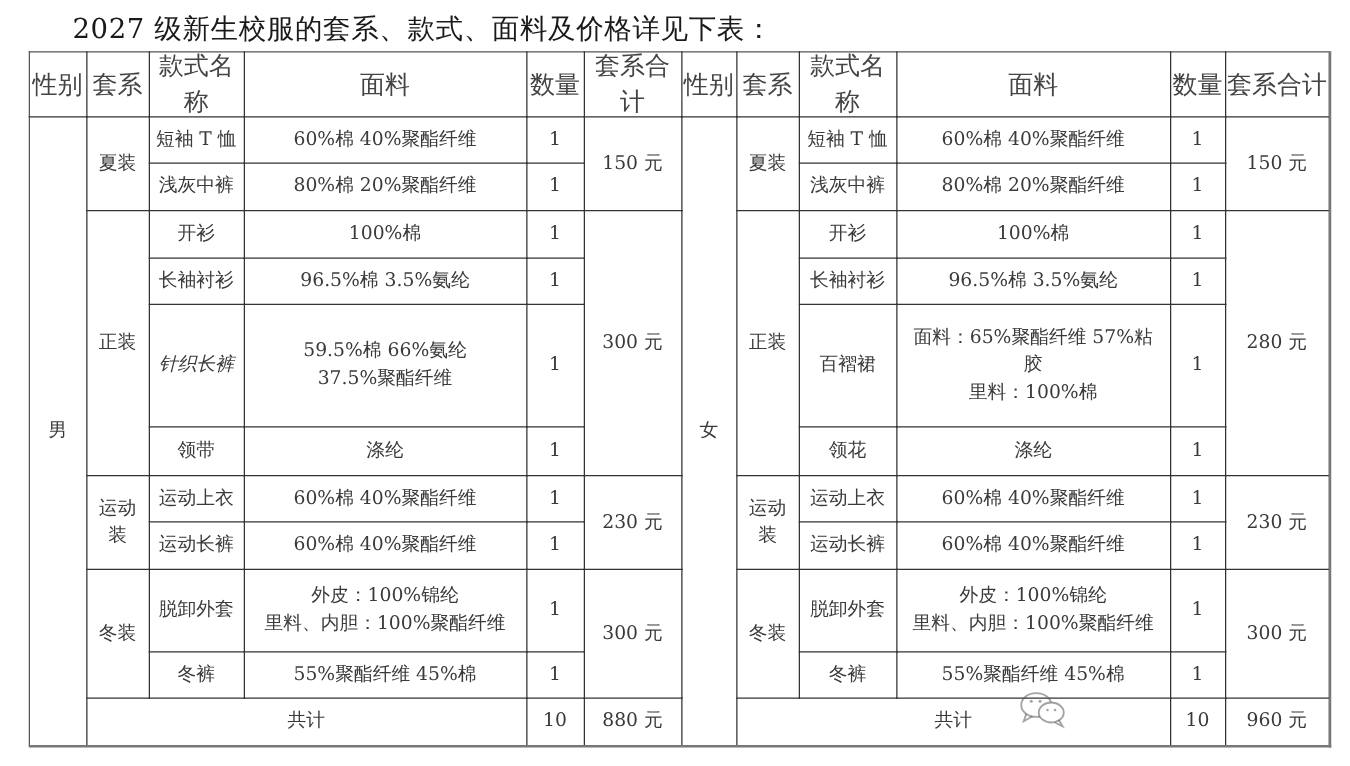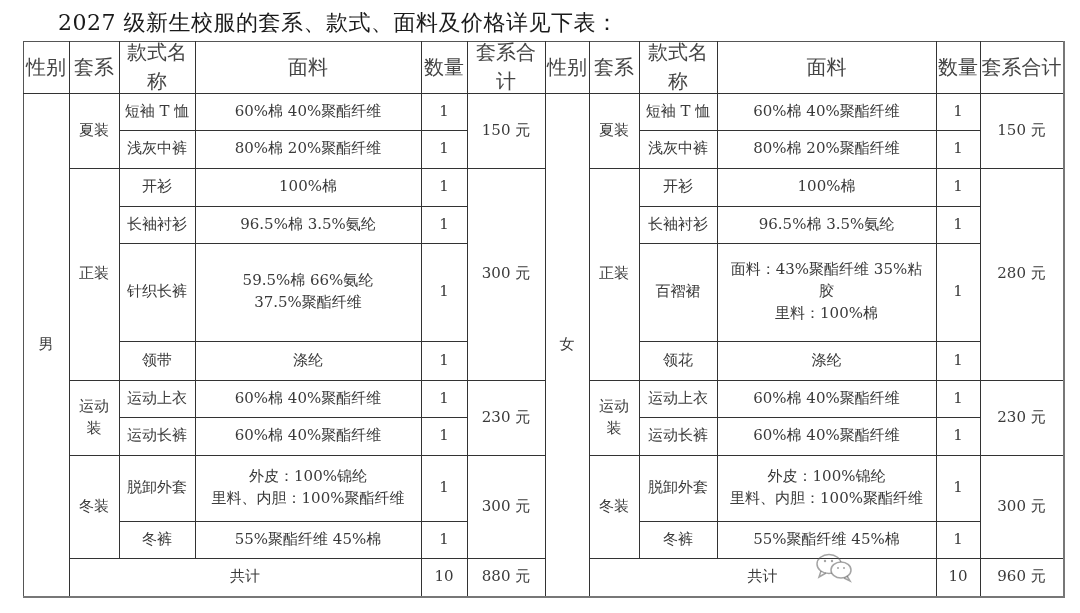--- a/index.html
+++ b/index.html
@@ -89,21 +89,21 @@
     </div>
     <div class="cell" style="left: 119px; top: 206px; width: 77px; height: 38px;">
       <span class="inner">长袖衬衫</span>
     </div>
     <div class="cell" style="left: 195px; top: 206px; width: 227px; height: 38px;">
       <span class="inner">96.5%棉 3.5%氨纶</span>
     </div>
     <div class="cell" style="left: 421px; top: 206px; width: 47px; height: 38px;">
       <span class="inner">1</span>
     </div>
-    <div class="cell" style="left: 119px; top: 243px; width: 77px; height: 99px;">
+    <div class="cell" style="left: 119px; top: 243px; width: 77px; height: 99px; font-style: italic;">
       <span class="inner">针织长裤</span>
     </div>
     <div class="cell" style="left: 195px; top: 243px; width: 227px; height: 99px;">
       <span class="inner">59.5%棉  66%氨纶
 37.5%聚酯纤维</span>
     </div>
     <div class="cell" style="left: 421px; top: 243px; width: 47px; height: 99px;">
       <span class="inner">1</span>
     </div>
     <div class="cell" style="left: 119px; top: 341px; width: 77px; height: 40px;">
@@ -240,21 +240,21 @@
     <div class="cell" style="left: 717px; top: 206px; width: 220px; height: 38px;">
       <span class="inner">96.5%棉 3.5%氨纶</span>
     </div>
     <div class="cell" style="left: 936px; top: 206px; width: 45px; height: 38px;">
       <span class="inner">1</span>
     </div>
     <div class="cell" style="left: 639px; top: 243px; width: 79px; height: 99px;">
       <span class="inner">百褶裙</span>
     </div>
     <div class="cell" style="left: 717px; top: 243px; width: 220px; height: 99px;">
-      <span class="inner">面料：43%聚酯纤维 35%粘
+      <span class="inner">面料：65%聚酯纤维 57%粘
 胶
 里料：100%棉</span>
     </div>
     <div class="cell" style="left: 936px; top: 243px; width: 45px; height: 99px;">
       <span class="inner">1</span>
     </div>
     <div class="cell" style="left: 639px; top: 341px; width: 79px; height: 40px;">
       <span class="inner">领花</span>
     </div>
     <div class="cell" style="left: 717px; top: 341px; width: 220px; height: 40px;">

